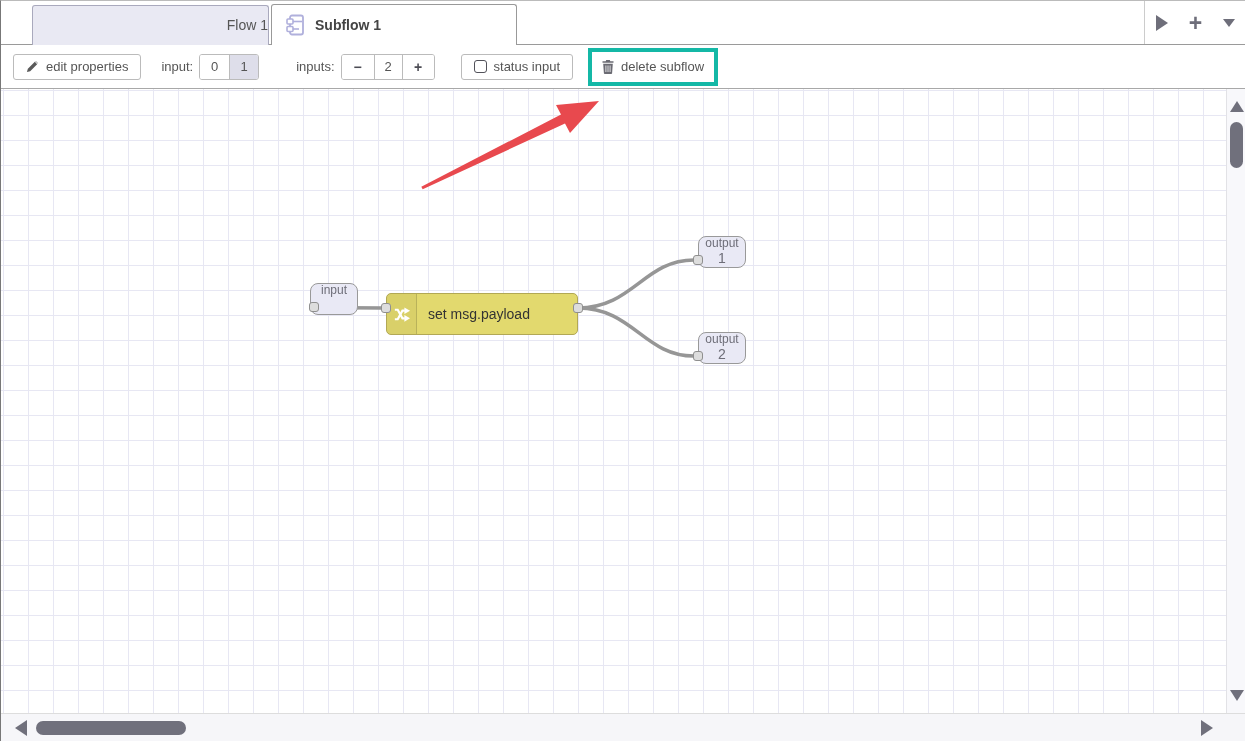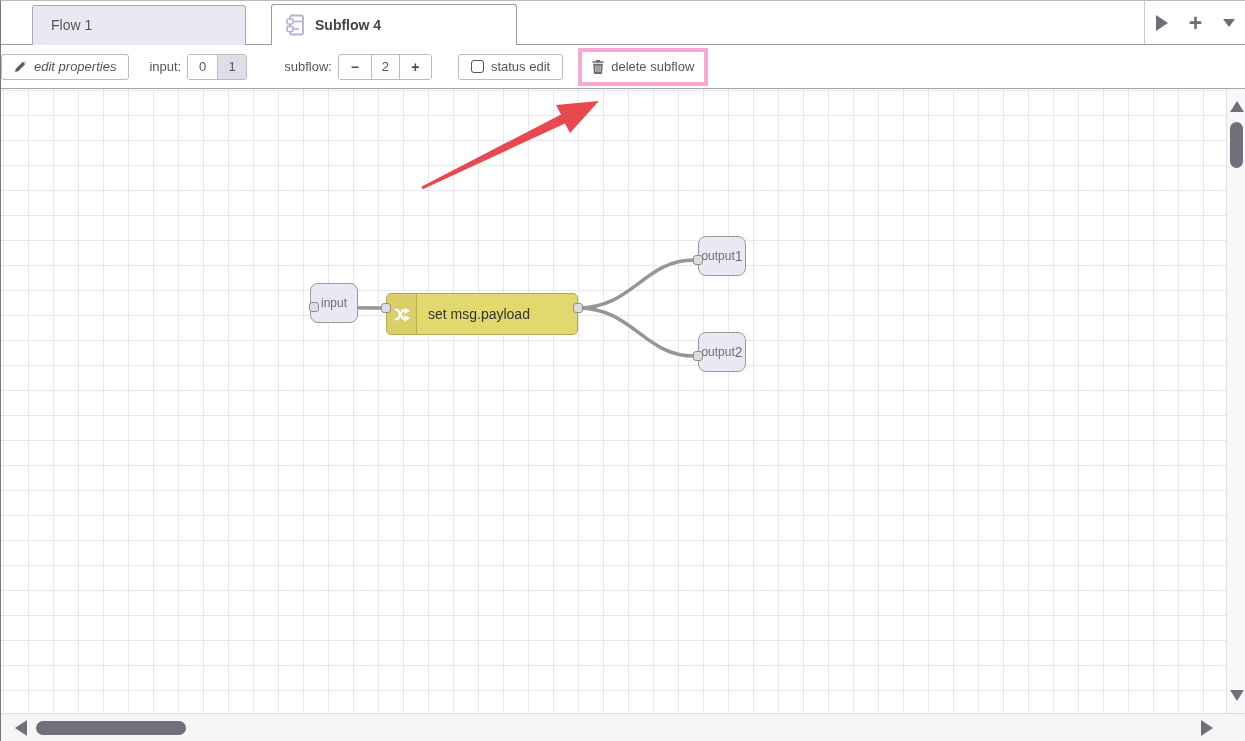--- a/index.html
+++ b/index.html
@@ -12,24 +12,24 @@
     border-left:1px solid #777;
     border-top:1px solid #bbb;
   }
 
   
   .tabbar {
     position:absolute; left:0; top:0; width:1245px; height:44px;
     background:#fff; border-bottom:1px solid #9a9a9a;
   }
   .tab-inactive {
-    position:absolute; left:31px; top:4px; width:214px; height:40px;
+    position:absolute; left:31px; top:4px; width:237px; height:40px;
     background:#e9e9f3; border:1px solid #a9a9bd; border-bottom:none;
     border-radius:3px 3px 0 0;
-    font-size:14px; color:#555; line-height:38px; padding-left:18px;
+    font-size:14px; color:#555; line-height:38px; padding-left:18px;text-align:right;
   }
   .tab-active {
     position:absolute; left:270px; top:3px; width:246px; height:41px;
     background:#fff; border:1px solid #999; border-bottom:none;
     border-radius:3px 3px 0 0;
     display:flex; align-items:center; gap:9px; padding-left:14px;
     font-size:14px; font-weight:bold; color:#444; z-index:2;
   }
   .tabbar-divider {
     position:absolute; left:1143px; top:0; width:1px; height:43px; background:#ccc;
@@ -60,42 +60,42 @@
     height:24px; display:flex; align-items:center; justify-content:center;
     background:#fff; font-size:13px; color:#555;
   }
   .btn-cell + .btn-cell { border-left:1px solid #bbb; }
   .btn-cell.selected { background:#dedeea; }
   .btn-cell.bold { font-weight:bold; color:#4c4c54; font-size:14px; }
   .checkbox-box {
     width:13px; height:13px; border:1.5px solid #52525a; border-radius:3px; background:#fff;
   }
   .red-box {
-    height:38px; border:4px solid #f9a8d4; background:#fff;
+    height:38px; border:4px solid #14b8a6; background:#fff;
     display:flex; align-items:center; gap:7px; padding:0 10px;
     font-size:13px; color:#555;
   }
 
   
   .canvas {
     position:absolute; left:0; top:88px; width:1225px; height:624px;
     background-color:#fff;
     background-image:
       linear-gradient(#e7e7f3 1px, transparent 1px),
       linear-gradient(90deg, #e7e7f3 1px, transparent 1px);
     background-size:25px 25px;
     background-position:2px 1px;
     overflow:hidden;
   }
   .wires-svg { position:absolute; left:0; top:0; width:1225px; height:624px; }
 
   .flow-node {
-    position:absolute; width:48px; height:40px;
+    position:absolute; width:48px; height:32px;
     background:#e9e9f5; border:1.5px solid #999; border-radius:8px;
-    display:flex; flex-direction:row; align-items:center; justify-content:center;
+    display:flex; flex-direction:column; align-items:center; 
     color:#6e6e78;
   }
   .flow-node .nlabel { font-size:12px; line-height:13px; }
   .flow-node .nnum { font-size:14px; line-height:16px; }
 
   .change-node {
     position:absolute; left:385px; top:204px; width:192px; height:42px;
     background:#e2d96e; border:1px solid #b2a855; border-radius:5px;
     display:flex; align-items:center;
   }
@@ -138,56 +138,56 @@
   <div class="tab-active">
     <span style="display:inline-flex;">
       <svg width="20" height="22" viewBox="0 0 20 22">
         <rect x="4" y="1.5" width="13" height="19" rx="2" fill="none" stroke="#b0b0dc" stroke-width="1.8"></rect>
         <rect x="1" y="5" width="6" height="5" rx="1" fill="#fff" stroke="#b0b0dc" stroke-width="1.6"></rect>
         <rect x="1" y="12.5" width="6" height="5" rx="1" fill="#fff" stroke="#b0b0dc" stroke-width="1.6"></rect>
         <line x1="7" y1="7.5" x2="16" y2="7.5" stroke="#b0b0dc" stroke-width="1.6"></line>
         <line x1="7" y1="15" x2="13" y2="15" stroke="#b0b0dc" stroke-width="1.6"></line>
       </svg>
     </span>
-    <span>Subflow 4</span>
+    <span>Subflow 1</span>
   </div>
   <div class="tabbar-divider"></div>
   <div class="tabbar-controls">
     <span class="tri tri-right-lg"></span>
     <span class="plus-glyph">+</span>
     <span class="tri tri-down-sm"></span>
   </div>
 </div>
 
 <div class="toolbar">
-  <button class="tb-btn" style="margin-left:0;font-style:italic;">
+  <button class="tb-btn" style="margin-left:12px;">
     <span style="display:inline-flex;">
       <svg width="13" height="13" viewBox="0 0 14 14">
         <path d="M1 13 L2 9.5 L9.5 2 L12 4.5 L4.5 12 Z M10.5 1 L13 3.5 L12.6 3.9 L10.1 1.4 Z" fill="#5a5a5a"></path>
       </svg>
     </span>
     <span>edit properties</span>
   </button>
 
   <span class="tb-label" style="margin-left:20px;">input:</span>
   <div class="btn-group" style="margin-left:6px;">
     <div class="btn-cell" style="width:29px;">0</div>
     <div class="btn-cell selected" style="width:29px;">1</div>
   </div>
 
-  <span class="tb-label" style="margin-left:37px;">subflow:</span>
+  <span class="tb-label" style="margin-left:37px;">inputs:</span>
   <div class="btn-group" style="margin-left:6px;">
     <div class="btn-cell bold" style="width:32px;">−</div>
     <div class="btn-cell" style="width:28px;">2</div>
     <div class="btn-cell bold" style="width:32px;">+</div>
   </div>
 
   <button class="tb-btn" style="margin-left:26px;">
     <span class="checkbox-box"></span>
-    <span>status edit</span>
+    <span>status input</span>
   </button>
 
   <div class="red-box" style="margin-left:15px;">
     <button style="border:none;background:none;display:flex;align-items:center;gap:7px;font-size:13px;color:#555;font-family:inherit;cursor:pointer;">
       <span style="display:inline-flex;">
         <svg width="12" height="14" viewBox="0 0 12 14">
           <path fill="#6b6b73" d="M4.2 0 h3.6 l0.5 1.2 h3.2 v1.6 H0.5 V1.2 h3.2 Z"></path>
           <path fill="#6b6b73" d="M1.2 3.8 h9.6 l-0.7 9.4 a0.9 0.9 0 0 1 -0.9 0.8 H2.8 a0.9 0.9 0 0 1 -0.9 -0.8 Z
                                    M3.8 5.5 v6.5 M6 5.5 v6.5 M8.2 5.5 v6.5"></path>
           <line x1="3.9" y1="5.5" x2="3.9" y2="12" stroke="#fff" stroke-width="0.8"></line>

